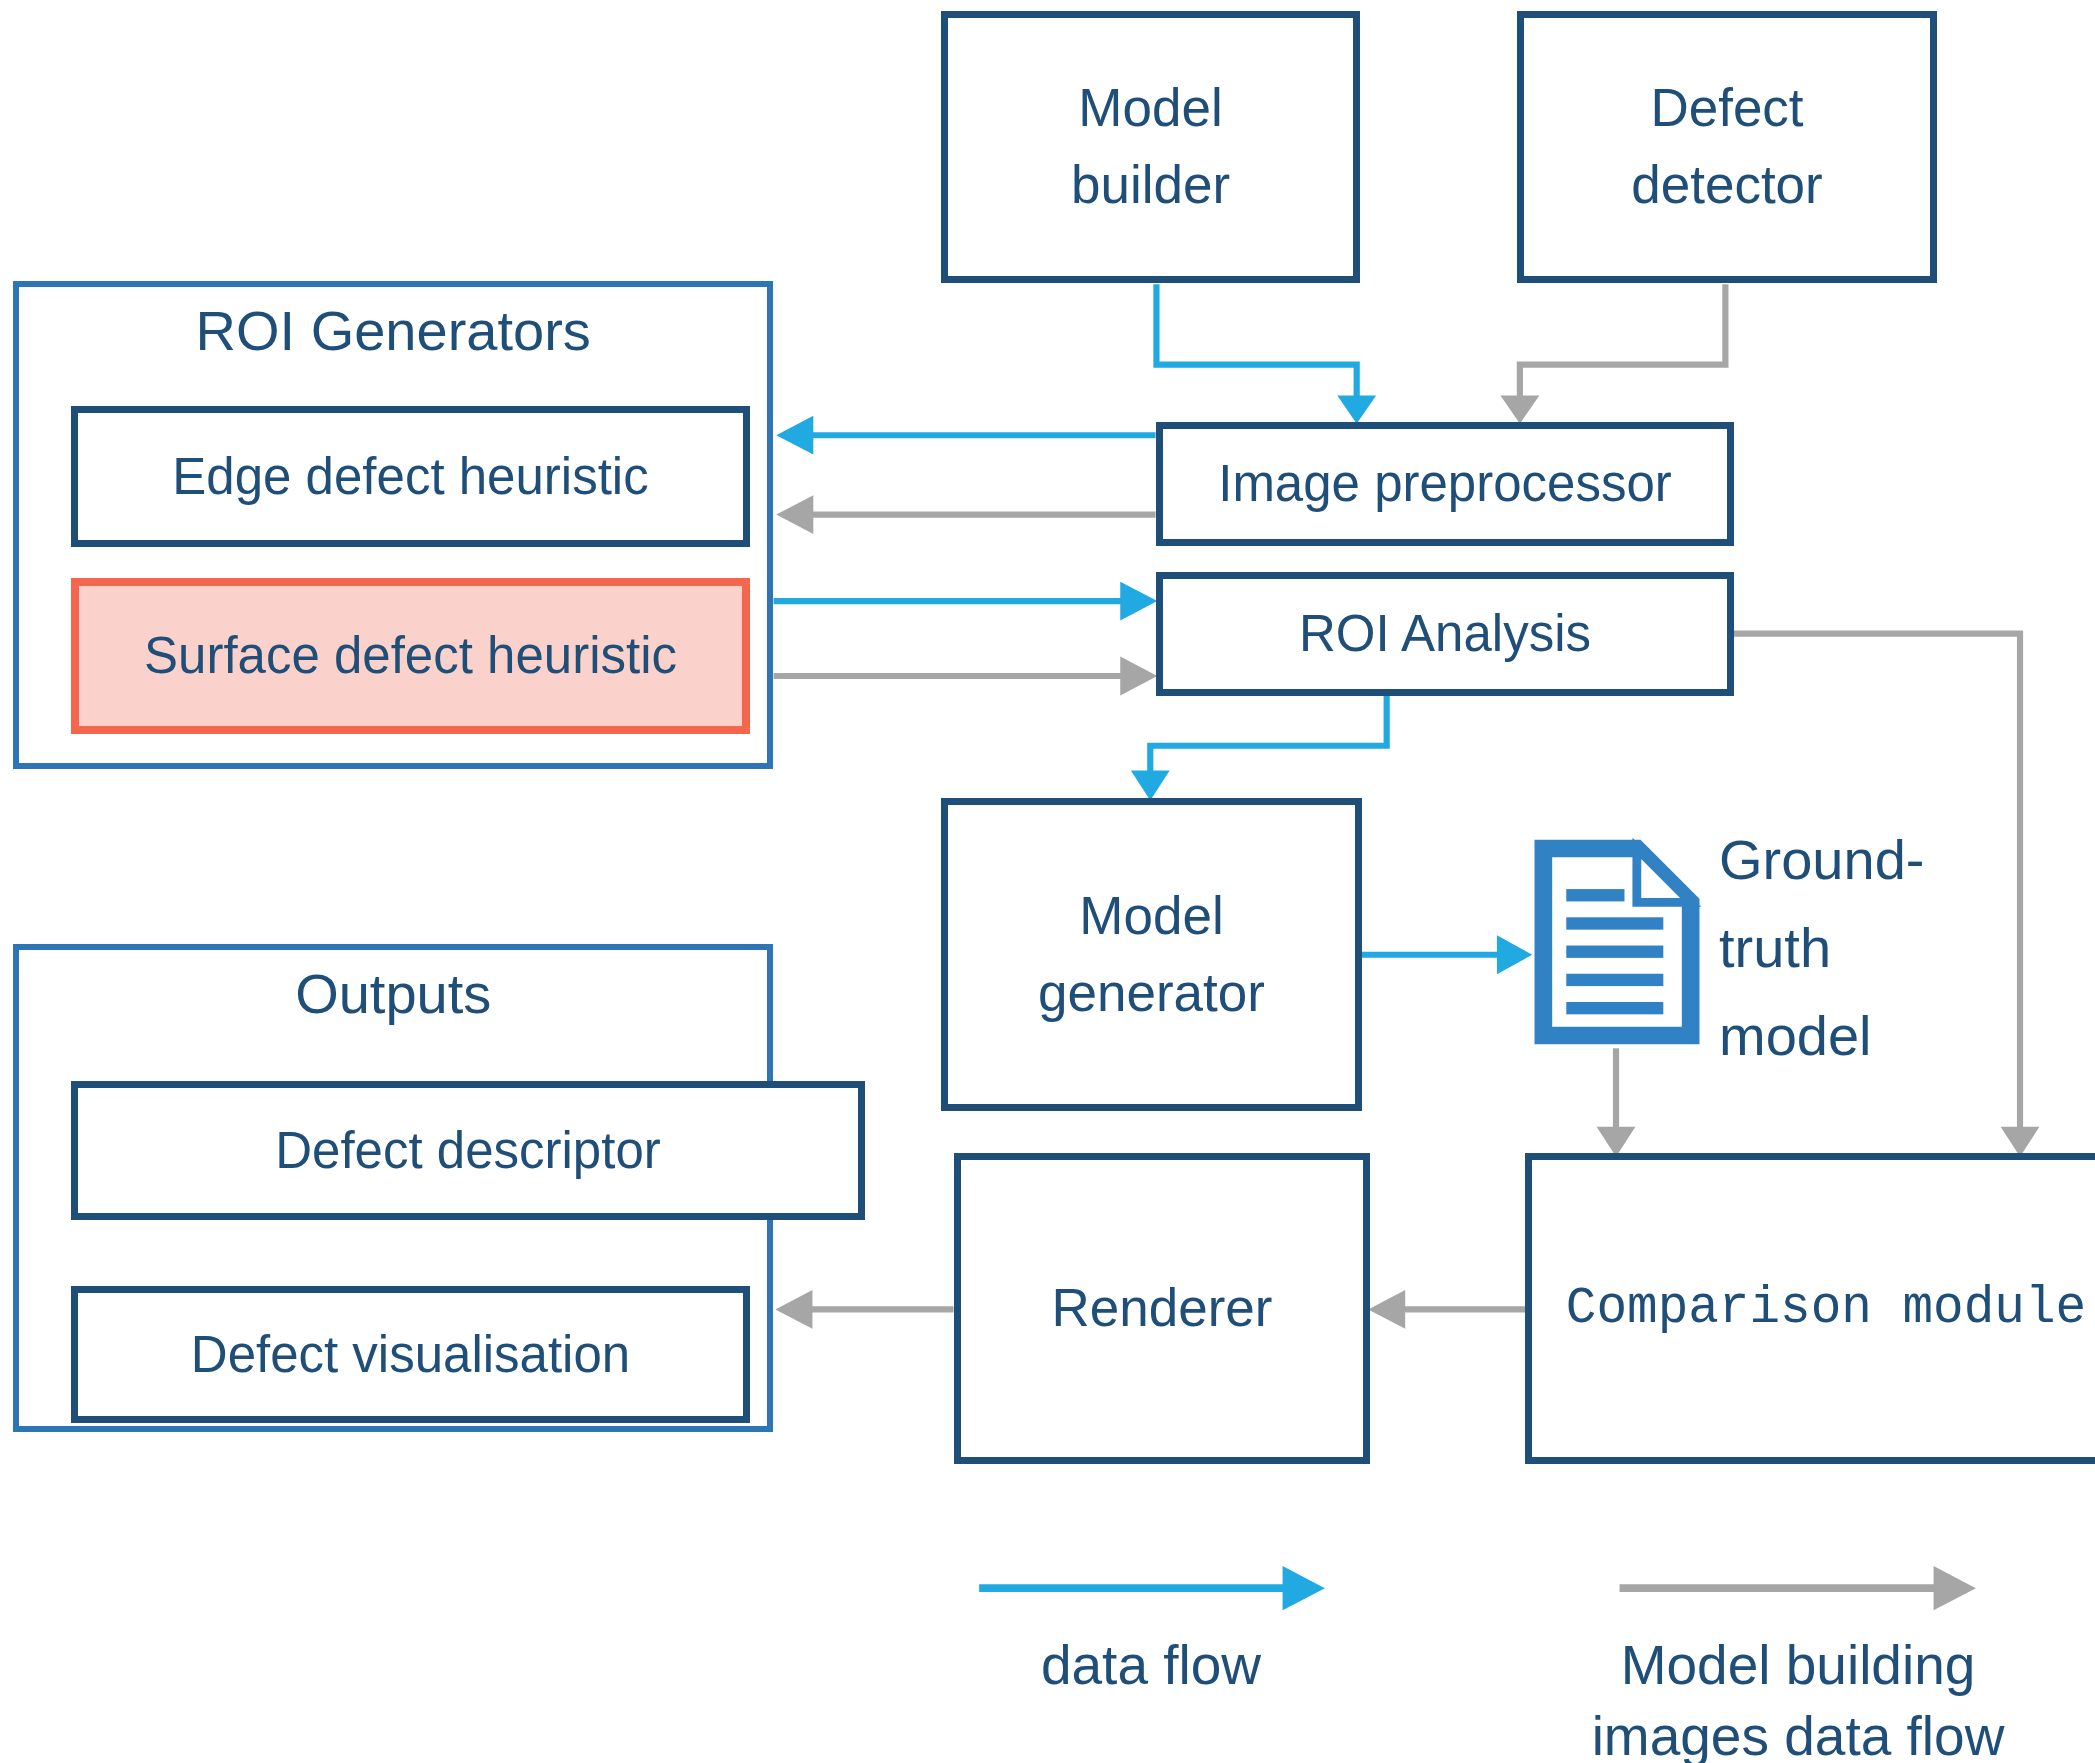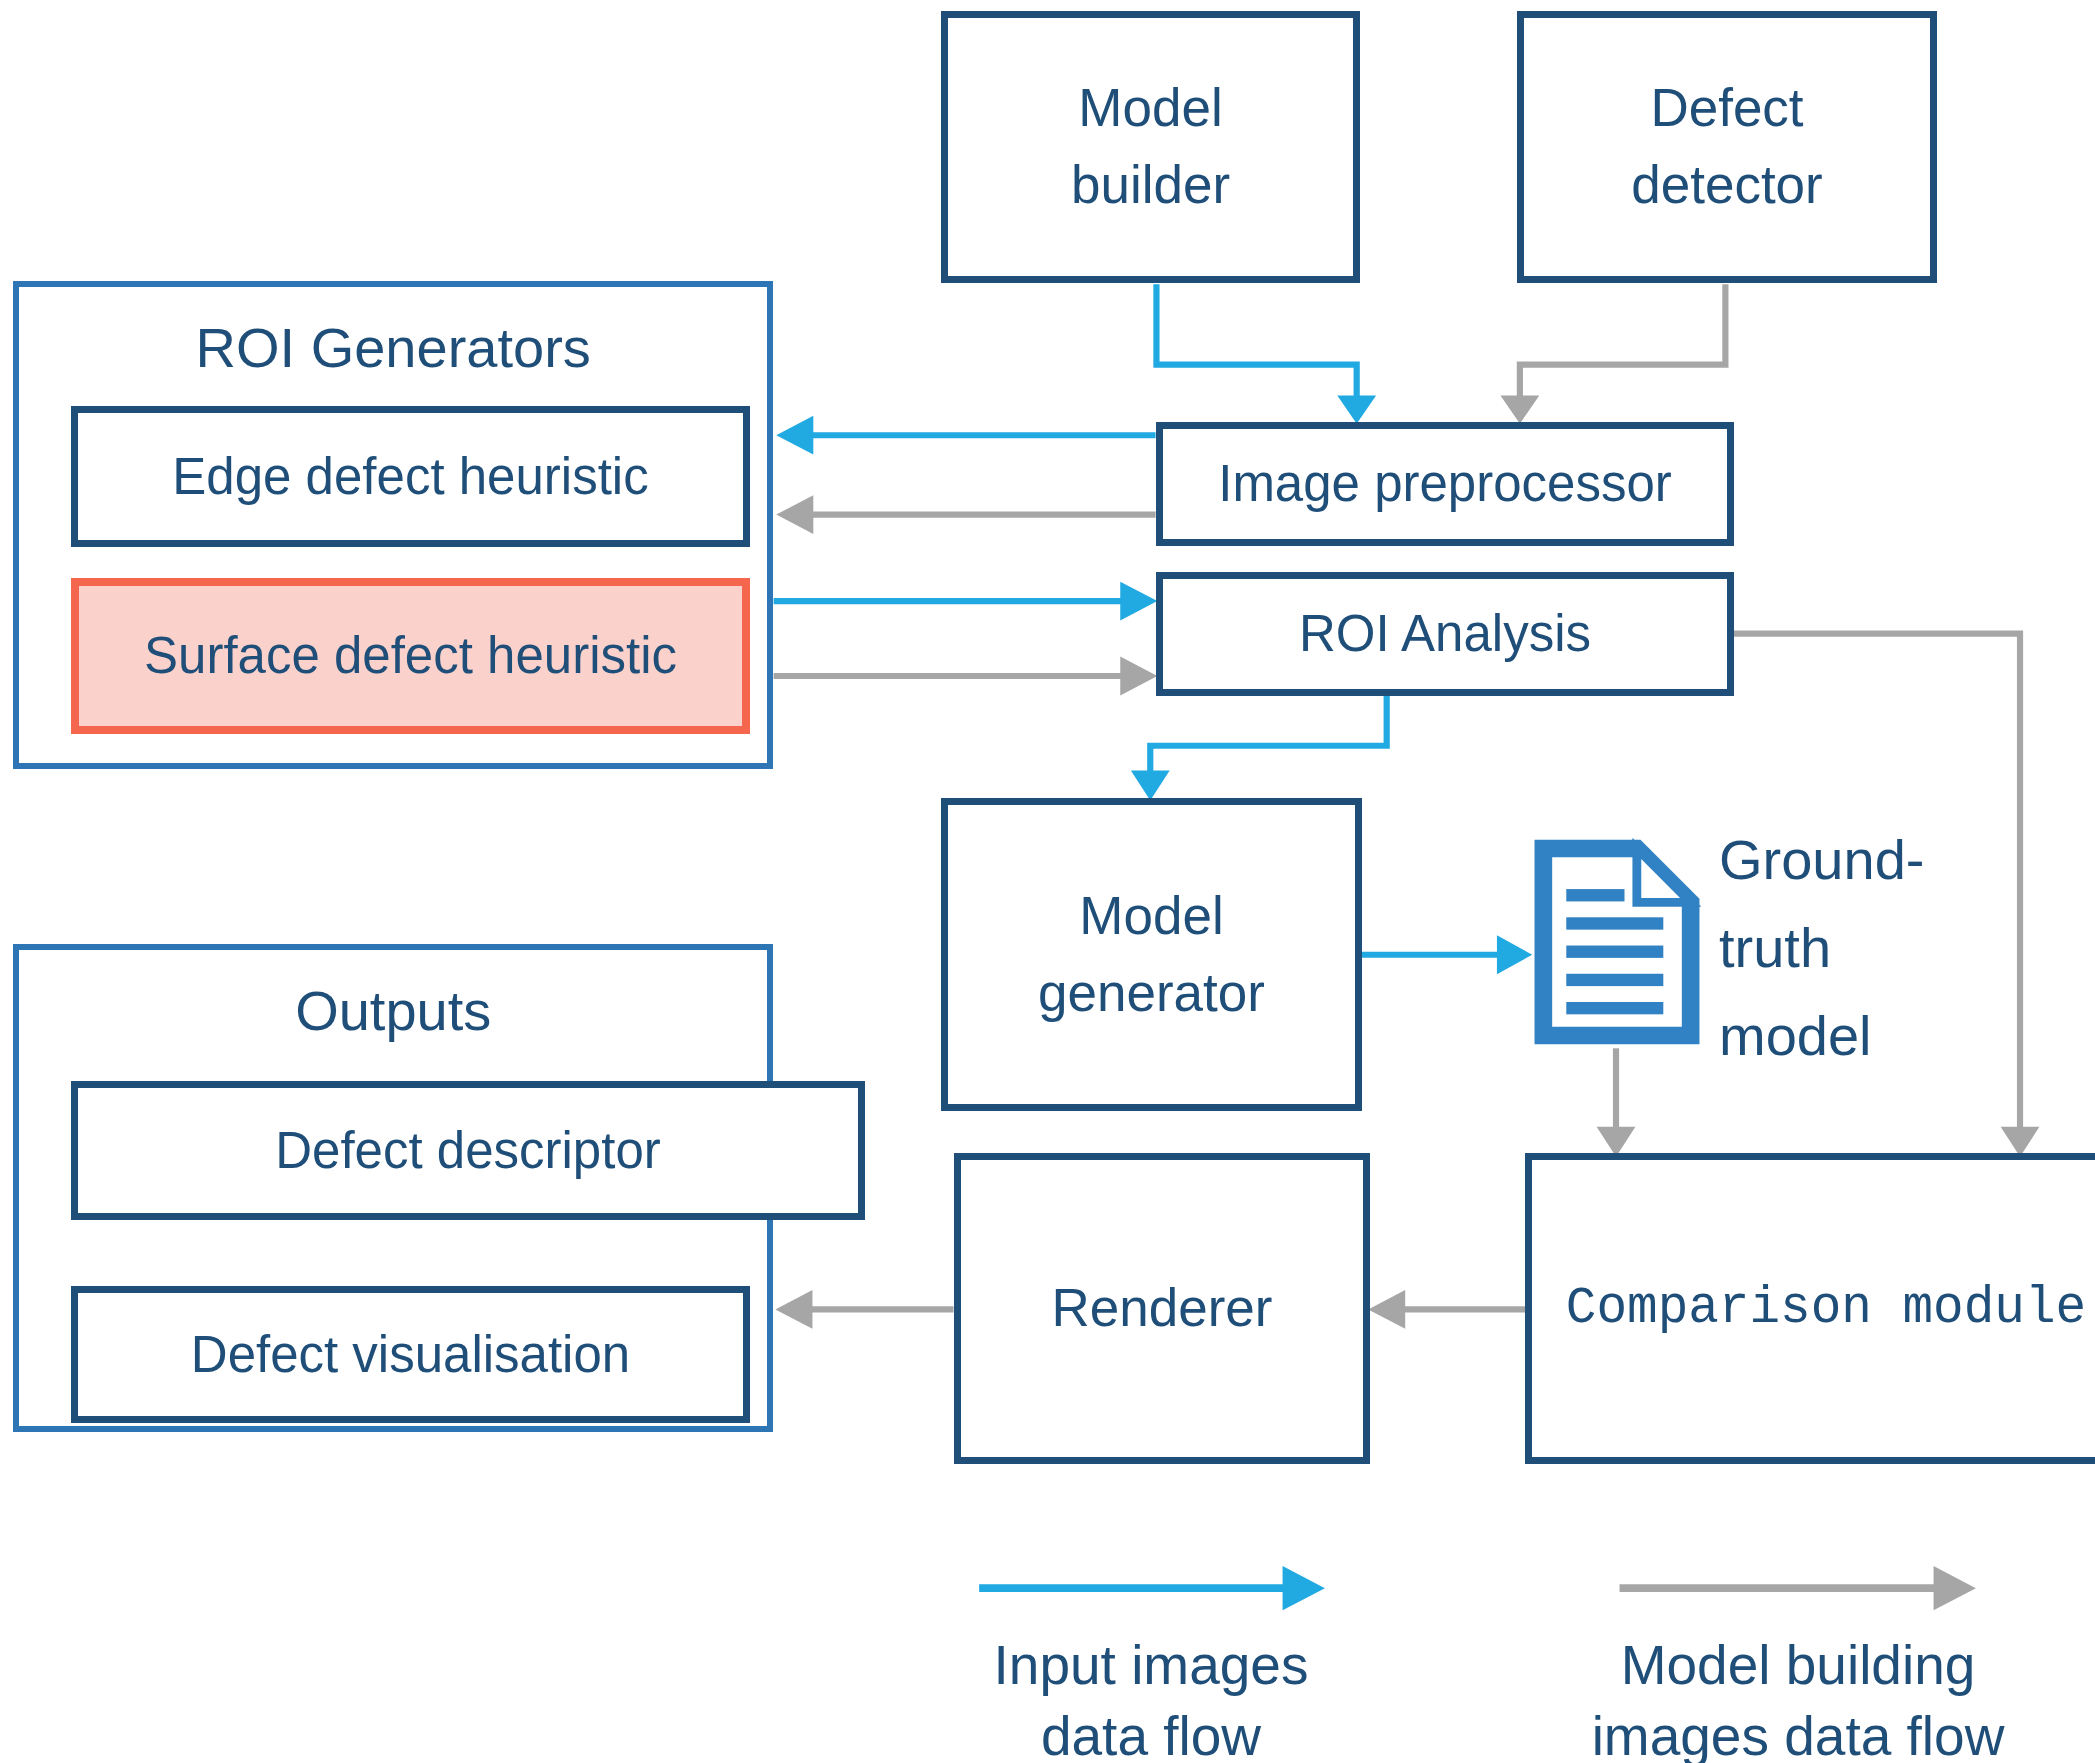--- a/index.html
+++ b/index.html
@@ -19,21 +19,21 @@
     display:flex;flex-direction:column;align-items:center;justify-content:center;
     text-align:center;font-size:53px;line-height:1.45;color:var(--text,#1F4E79);
     box-sizing:border-box;
   }
   .box.small{font-size:51px;}
   .container-box{
     position:absolute;background:#fff;border:6.2px solid var(--container-border,#2E75B6);
     box-sizing:border-box;
   }
   .container-title{
-    text-align:center;font-size:56px;padding-top:28px;color:var(--text,#1F4E79);
+    text-align:center;font-size:56px;padding-top:11px;color:var(--text,#1F4E79);
   }
   .box.salmon{
     border:8px solid var(--salmon-border,#F4664E);
     background:var(--salmon-fill,#FBD2CB);
   }
   .doc-icon-wrap{position:absolute;}
   .side-label{
     position:absolute;font-size:56px;line-height:88px;color:var(--text,#1F4E79);
     text-align:left;
   }
@@ -167,21 +167,20 @@
   </div>
 
   <div class="box" style="left:954px;top:1153px;width:416px;height:311px;">
     <span>Renderer</span>
   </div>
   <div class="box small" style="left:1525px;top:1153px;width:602px;height:311px;font-family:Liberation Mono, monospace;">
     <span>Comparison module</span>
   </div>
 
   <div class="legend-label" style="left:904px;top:1630px;width:494px;">
-    <div>Input images</div>
     <div>data flow</div>
   </div>
   <div class="legend-label" style="left:1551px;top:1630px;width:494px;">
     <div>Model building</div>
     <div>images data flow</div>
   </div>
 
 </div>
 
 

